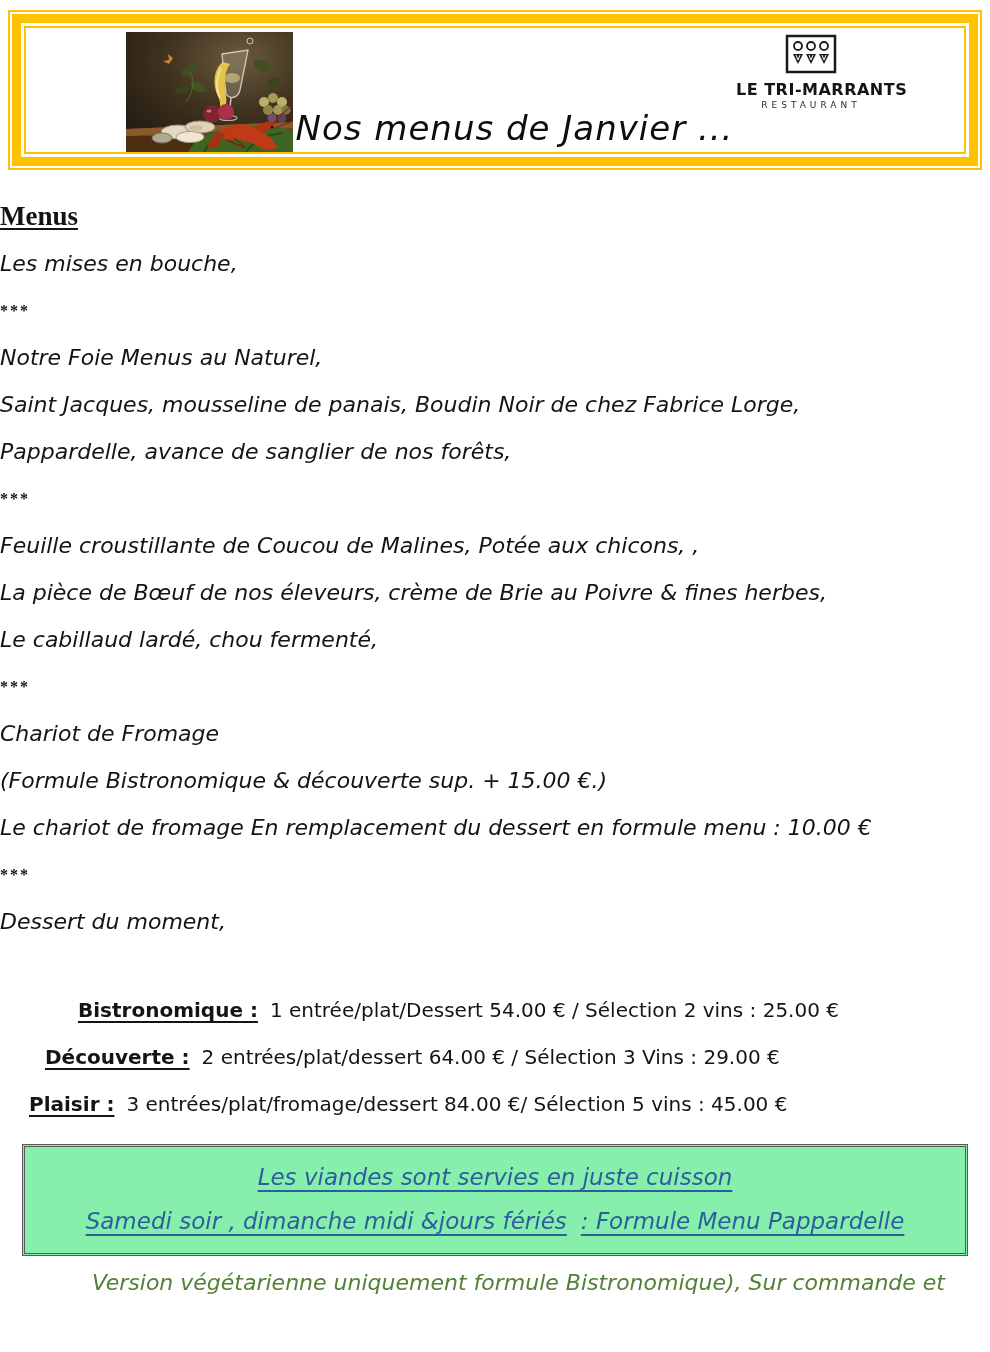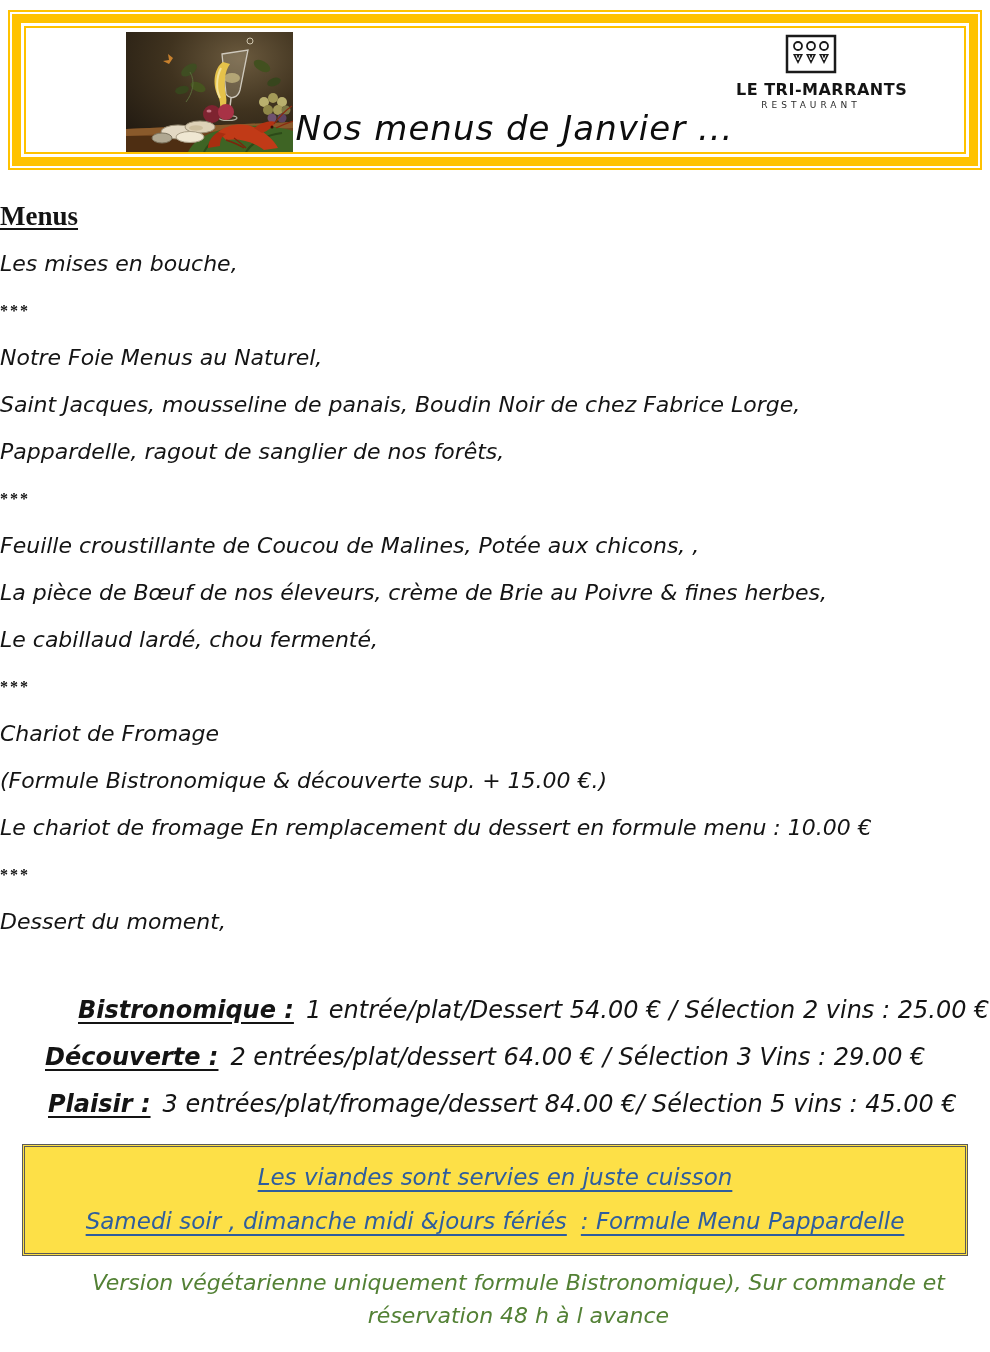--- a/index.html
+++ b/index.html
@@ -42,30 +42,30 @@
     text-underline-offset:3px;
   }
   .line{line-height:47px;font-size:22px;font-style:italic;white-space:nowrap;}
   .line.stars{
     font-style:normal;font-family:"Liberation Serif",serif;
     font-size:16px;font-weight:bold;letter-spacing:2px;
   }
 
   
   .formulas{margin-top:42px;text-align:left;}
-  .formula{line-height:47px;font-size:24px;font-style:italic;white-space:nowrap;}
+  .formula{line-height:47px;font-size:20px;white-space:nowrap;}
   .formula .label{font-weight:bold;text-decoration:underline;text-underline-offset:4px;margin-right:12px;}
   .formula.f0{padding-left:78px;}
   .formula.f1{padding-left:45px;}
-  .formula.f2{padding-left:48px;}
+  .formula.f2{padding-left:29px;}
 
   
   .notice-box{
     margin:16px 22px 0 22px;border:3px double #595959;
-    padding:8px 6px 10px 6px;text-align:center;background:#fde047;
+    padding:8px 6px 10px 6px;text-align:center;background:#86efac;
   }
   .notice-line{line-height:44px;font-size:23px;font-style:italic;color:var(--blue);white-space:nowrap;}
   .u{text-decoration:underline;text-underline-offset:5px;}
   .seg-gap{display:inline-block;width:14px;}
 
   
   .footnote{margin-top:10px;text-align:center;color:var(--green);padding-left:47px;}
   .footnote .fline{line-height:33px;font-size:22px;font-style:italic;white-space:nowrap;}
 </style>
 </head>
@@ -182,21 +182,21 @@
     </div>
   </div>
 
   <div class="menu">
     <div class="menu-heading">Menus</div>
 
     <div class="line">Les mises en bouche,</div>
     <div class="line stars">***</div>
     <div class="line">Notre Foie Menus au Naturel,</div>
     <div class="line">Saint Jacques, mousseline de panais, Boudin Noir de chez Fabrice Lorge,</div>
-    <div class="line">Pappardelle, ragout de sanglier de nos forêts,</div>
+    <div class="line">Pappardelle, avance de sanglier de nos forêts,</div>
     <div class="line stars">***</div>
     <div class="line">Feuille croustillante de  Coucou de Malines, Potée aux chicons, ,</div>
     <div class="line">La pièce de Bœuf de nos éleveurs, crème de Brie au Poivre &amp; fines herbes,</div>
     <div class="line">Le cabillaud lardé, chou fermenté,</div>
     <div class="line stars">***</div>
     <div class="line">Chariot de Fromage</div>
     <div class="line">(Formule Bistronomique &amp; découverte sup. + 15.00 €.)</div>
     <div class="line">Le chariot de fromage En remplacement du dessert en formule menu :  10.00 €</div>
     <div class="line stars">***</div>
     <div class="line">Dessert du moment,</div>
@@ -218,16 +218,15 @@
     <div class="notice-line">
       <span class="u">Les viandes sont servies en juste cuisson</span>
     </div>
     <div class="notice-line">
       <span class="u">Samedi soir , dimanche midi &amp;jours fériés</span><span class="seg-gap"></span><span class="u">: Formule Menu Pappardelle</span>
     </div>
   </div>
 
   <div class="footnote">
     <div class="fline">Version végétarienne uniquement formule Bistronomique), Sur commande et</div>
-    <div class="fline">réservation 48 h à l avance</div>
   </div>
 
 </div>
 
 </body></html>

